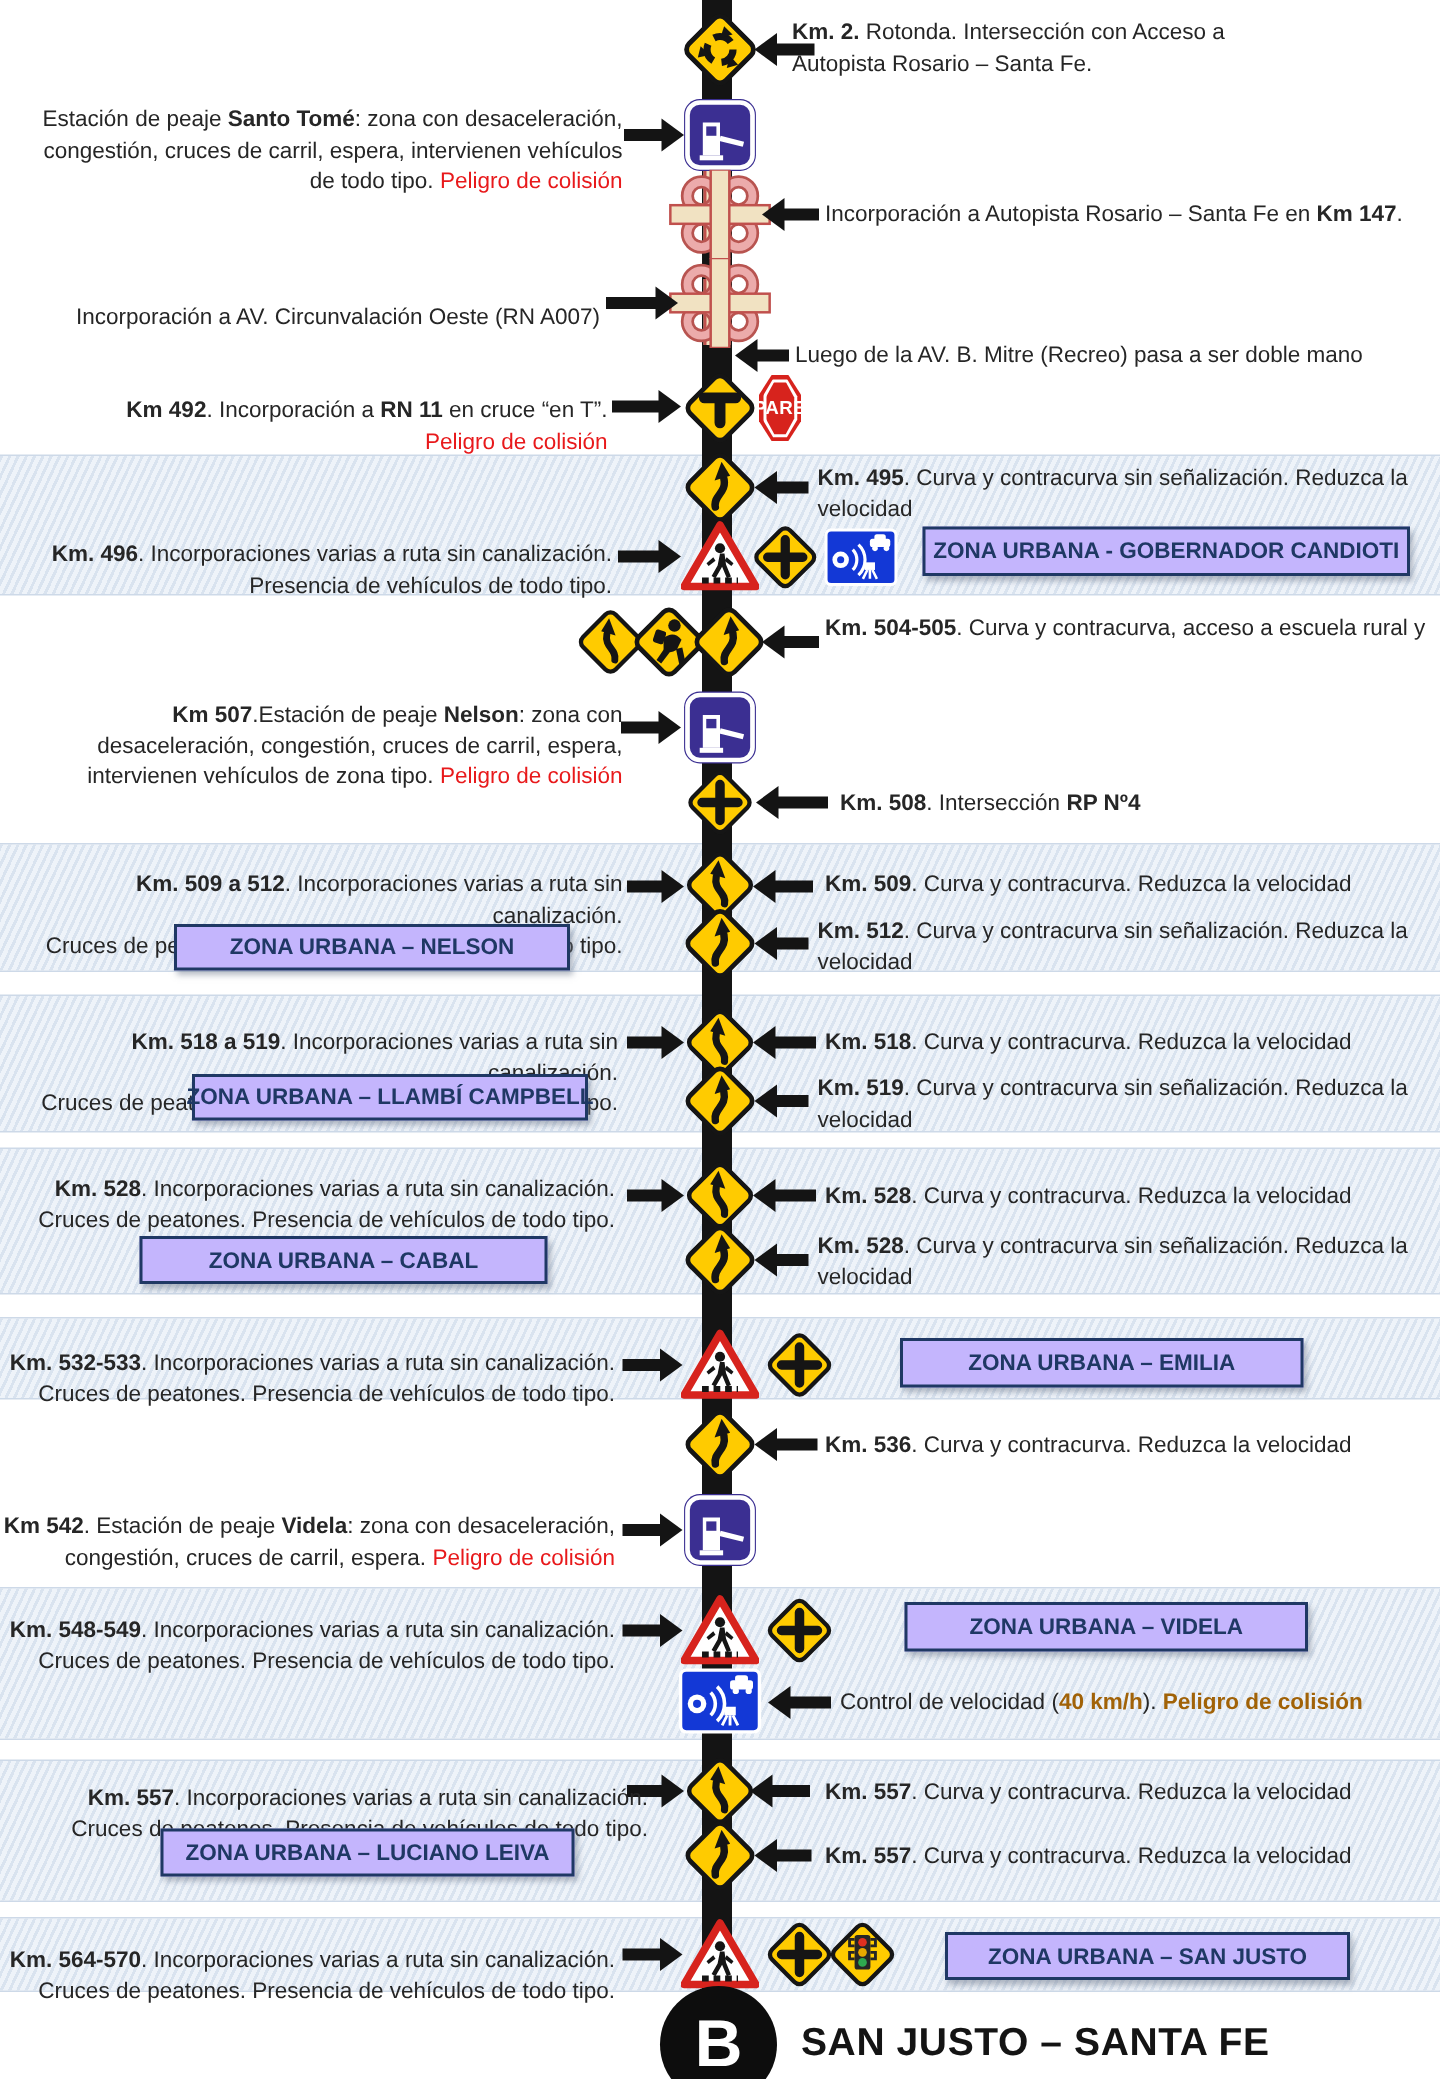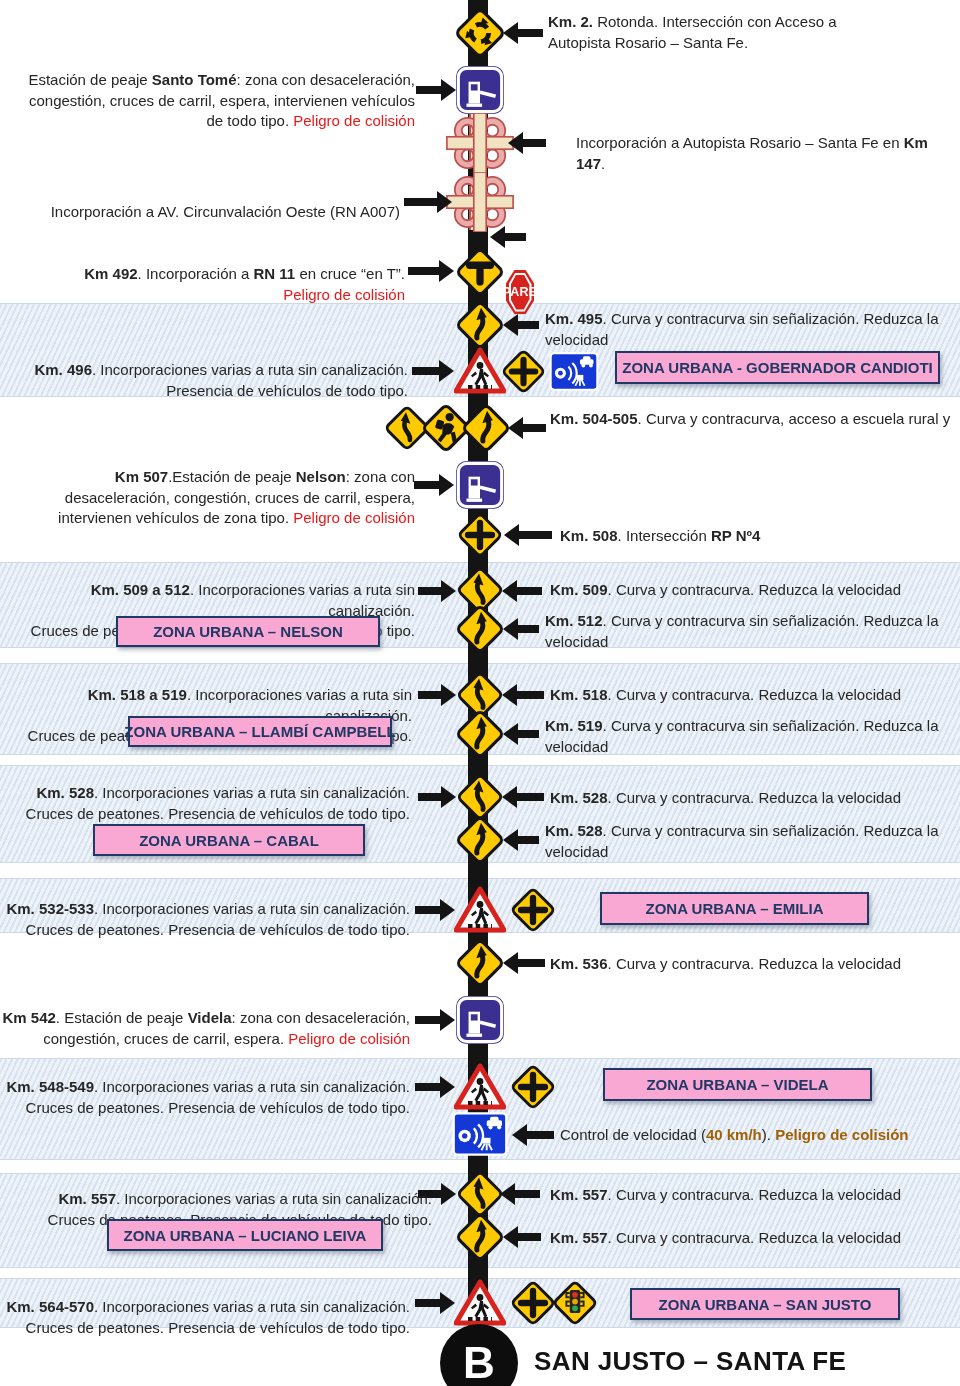--- a/index.html
+++ b/index.html
@@ -9,32 +9,32 @@
         background:repeating-linear-gradient(115deg,#d9e3ef 0 2px,#eef3f9 2px 5px);
         border-top:1px solid #cdd9e8;border-bottom:1px solid #cdd9e8;box-sizing:border-box;}
   .road{position:absolute;left:468px;top:0;width:20px;height:1340px;background:#141414;}
   .creamroad{position:absolute;left:469px;width:18px;background:#F1E2C2;
              border-left:2.5px solid #C0504D;border-right:2.5px solid #C0504D;box-sizing:border-box;}
   .note{position:absolute;font-size:15px;line-height:20.5px;color:#262626;}
   .note.ra{text-align:right;margin-top:10px;}
   .b{font-weight:700;}
   .r{color:#E8191B;}
   .rb{color:#a16207;font-weight:700;}
-  .zone{position:absolute;background:#f9a8d4;border:2px solid #1F3864;color:#1F3864;
+  .zone{position:absolute;background:#c4b5fd;border:2px solid #1F3864;color:#1F3864;
         font-weight:700;font-size:15px;display:flex;align-items:center;justify-content:center;
         box-shadow:2px 3px 4px rgba(110,120,140,.5);box-sizing:border-box;white-space:nowrap;}
   .arw{position:absolute;height:22px;}
   .arw .shaft{position:absolute;top:7px;height:8px;background:#141414;}
   .arw.l .shaft{left:13px;right:0;}
   .arw.r .shaft{left:0;right:13px;}
   .arw .head{position:absolute;top:0;width:0;height:0;border-top:11px solid transparent;border-bottom:11px solid transparent;}
   .arw.l .head{left:0;border-right:15px solid #141414;}
   .arw.r .head{right:0;border-left:15px solid #141414;}
   .sgn{position:absolute;}
-  .pare{position:absolute;width:28px;height:44px;margin-top:20px;}
+  .pare{position:absolute;width:28px;height:44px;}
   .oct{position:absolute;clip-path:polygon(30% 0,70% 0,100% 30%,100% 70%,70% 100%,30% 100%,0 70%,0 30%);}
   .o1{inset:0;background:#D7231D;}
   .o2{inset:2.5px;background:#fff;}
   .o3{inset:4.5px;background:#D7231D;}
   .pare-t{position:absolute;inset:0;display:flex;align-items:center;justify-content:center;
           color:#fff;font-weight:700;font-size:12.5px;letter-spacing:.3px;}
   .term{position:absolute;left:440px;top:1324px;width:78px;height:78px;background:#0d0d0d;
         border-radius:50%;display:flex;align-items:center;justify-content:center;}
   .term span{color:#fff;font-size:44px;font-weight:700;}
   .route-title{position:absolute;left:534px;top:1346px;font-size:26px;font-weight:700;
@@ -377,24 +377,25 @@
     </div>
   <div class="arw l" style="left:503px;top:1226px;width:38px">
       <span class="head"></span>
       <span class="shaft"></span>
     </div>
   <div class="arw r" style="left:415px;top:1292px;width:40px">
       <span class="head"></span>
       <span class="shaft"></span>
     </div>
 
-  <div class="note" style="left:548px;top:12px"><span class="b">Km. 2.</span><span> Rotonda. Intersección con Acceso a</span><br><span>Autopista Rosario – Santa Fe.</span></div>
+  <div class="note" style="left:528px;top:12px"><span class="b">Km. 2.</span><span> Rotonda. Intersección con Acceso a</span><br><span>Autopista Rosario – Santa Fe.</span></div>
   <div class="note ra" style="right:545px;top:60px"><span>Estación de peaje </span><span class="b">Santo Tomé</span><span>: zona con desaceleración,</span><br><span>congestión, cruces de carril, espera, intervienen vehículos</span><br><span>de todo tipo. </span><span class="r">Peligro de colisión</span></div>
-  <div class="note" style="left:576px;top:133px"><span>Incorporación a Autopista Rosario – Santa Fe en </span><span class="b">Km 147</span><span>.</span></div>
+  <div class="note" style="left:550px;top:133px"><span>Incorporación a Autopista Rosario – Santa Fe en </span><span class="b">Km 147</span><span>.</span></div>
   <div class="note ra" style="right:560px;top:192px"><span>Incorporación a AV. Circunvalación Oeste (RN A007)</span></div>
+  <div class="note" style="left:530px;top:227px"><span>Luego de la AV. B. Mitre (Recreo) pasa a ser doble mano</span></div>
   <div class="note ra" style="right:555px;top:254px"><span class="b">Km 492</span><span>. Incorporación a </span><span class="b">RN 11</span><span> en cruce “en T”.</span><br><span class="r">Peligro de colisión</span></div>
   <div class="note" style="left:545px;top:309px"><span class="b">Km. 495</span><span>. Curva y contracurva sin señalización. Reduzca la</span><br><span>velocidad</span></div>
   <div class="note ra" style="right:552px;top:350px"><span class="b">Km. 496</span><span>. Incorporaciones varias a ruta sin canalización.</span><br><span>Presencia de vehículos de todo tipo.</span></div>
   <div class="note" style="left:550px;top:409px"><span class="b">Km. 504-505</span><span>. Curva y contracurva, acceso a escuela rural y</span><br></div>
   <div class="note ra" style="right:545px;top:457px"><span class="b">Km 507</span><span>.Estación de peaje </span><span class="b">Nelson</span><span>: zona con</span><br><span>desaceleración, congestión, cruces de carril, espera,</span><br><span>intervienen vehículos de zona tipo. </span><span class="r">Peligro de colisión</span></div>
   <div class="note" style="left:560px;top:526px"><span class="b">Km. 508</span><span>. Intersección </span><span class="b">RP Nº4</span></div>
   <div class="note ra" style="right:545px;top:570px"><span class="b">Km. 509 a 512</span><span>. Incorporaciones varias a ruta sin canalización.</span><br><span>Cruces de peatones. Presencia de vehículos de todo tipo.</span></div>
   <div class="note" style="left:550px;top:580px"><span class="b">Km. 509</span><span>. Curva y contracurva. Reduzca la velocidad</span></div>
   <div class="note" style="left:545px;top:611px"><span class="b">Km. 512</span><span>. Curva y contracurva sin señalización. Reduzca la</span><br><span>velocidad</span></div>
   <div class="note ra" style="right:548px;top:675px"><span class="b">Km. 518 a 519</span><span>. Incorporaciones varias a ruta sin canalización.</span><br><span>Cruces de peatones. Presencia de vehículos de todo tipo.</span></div>

